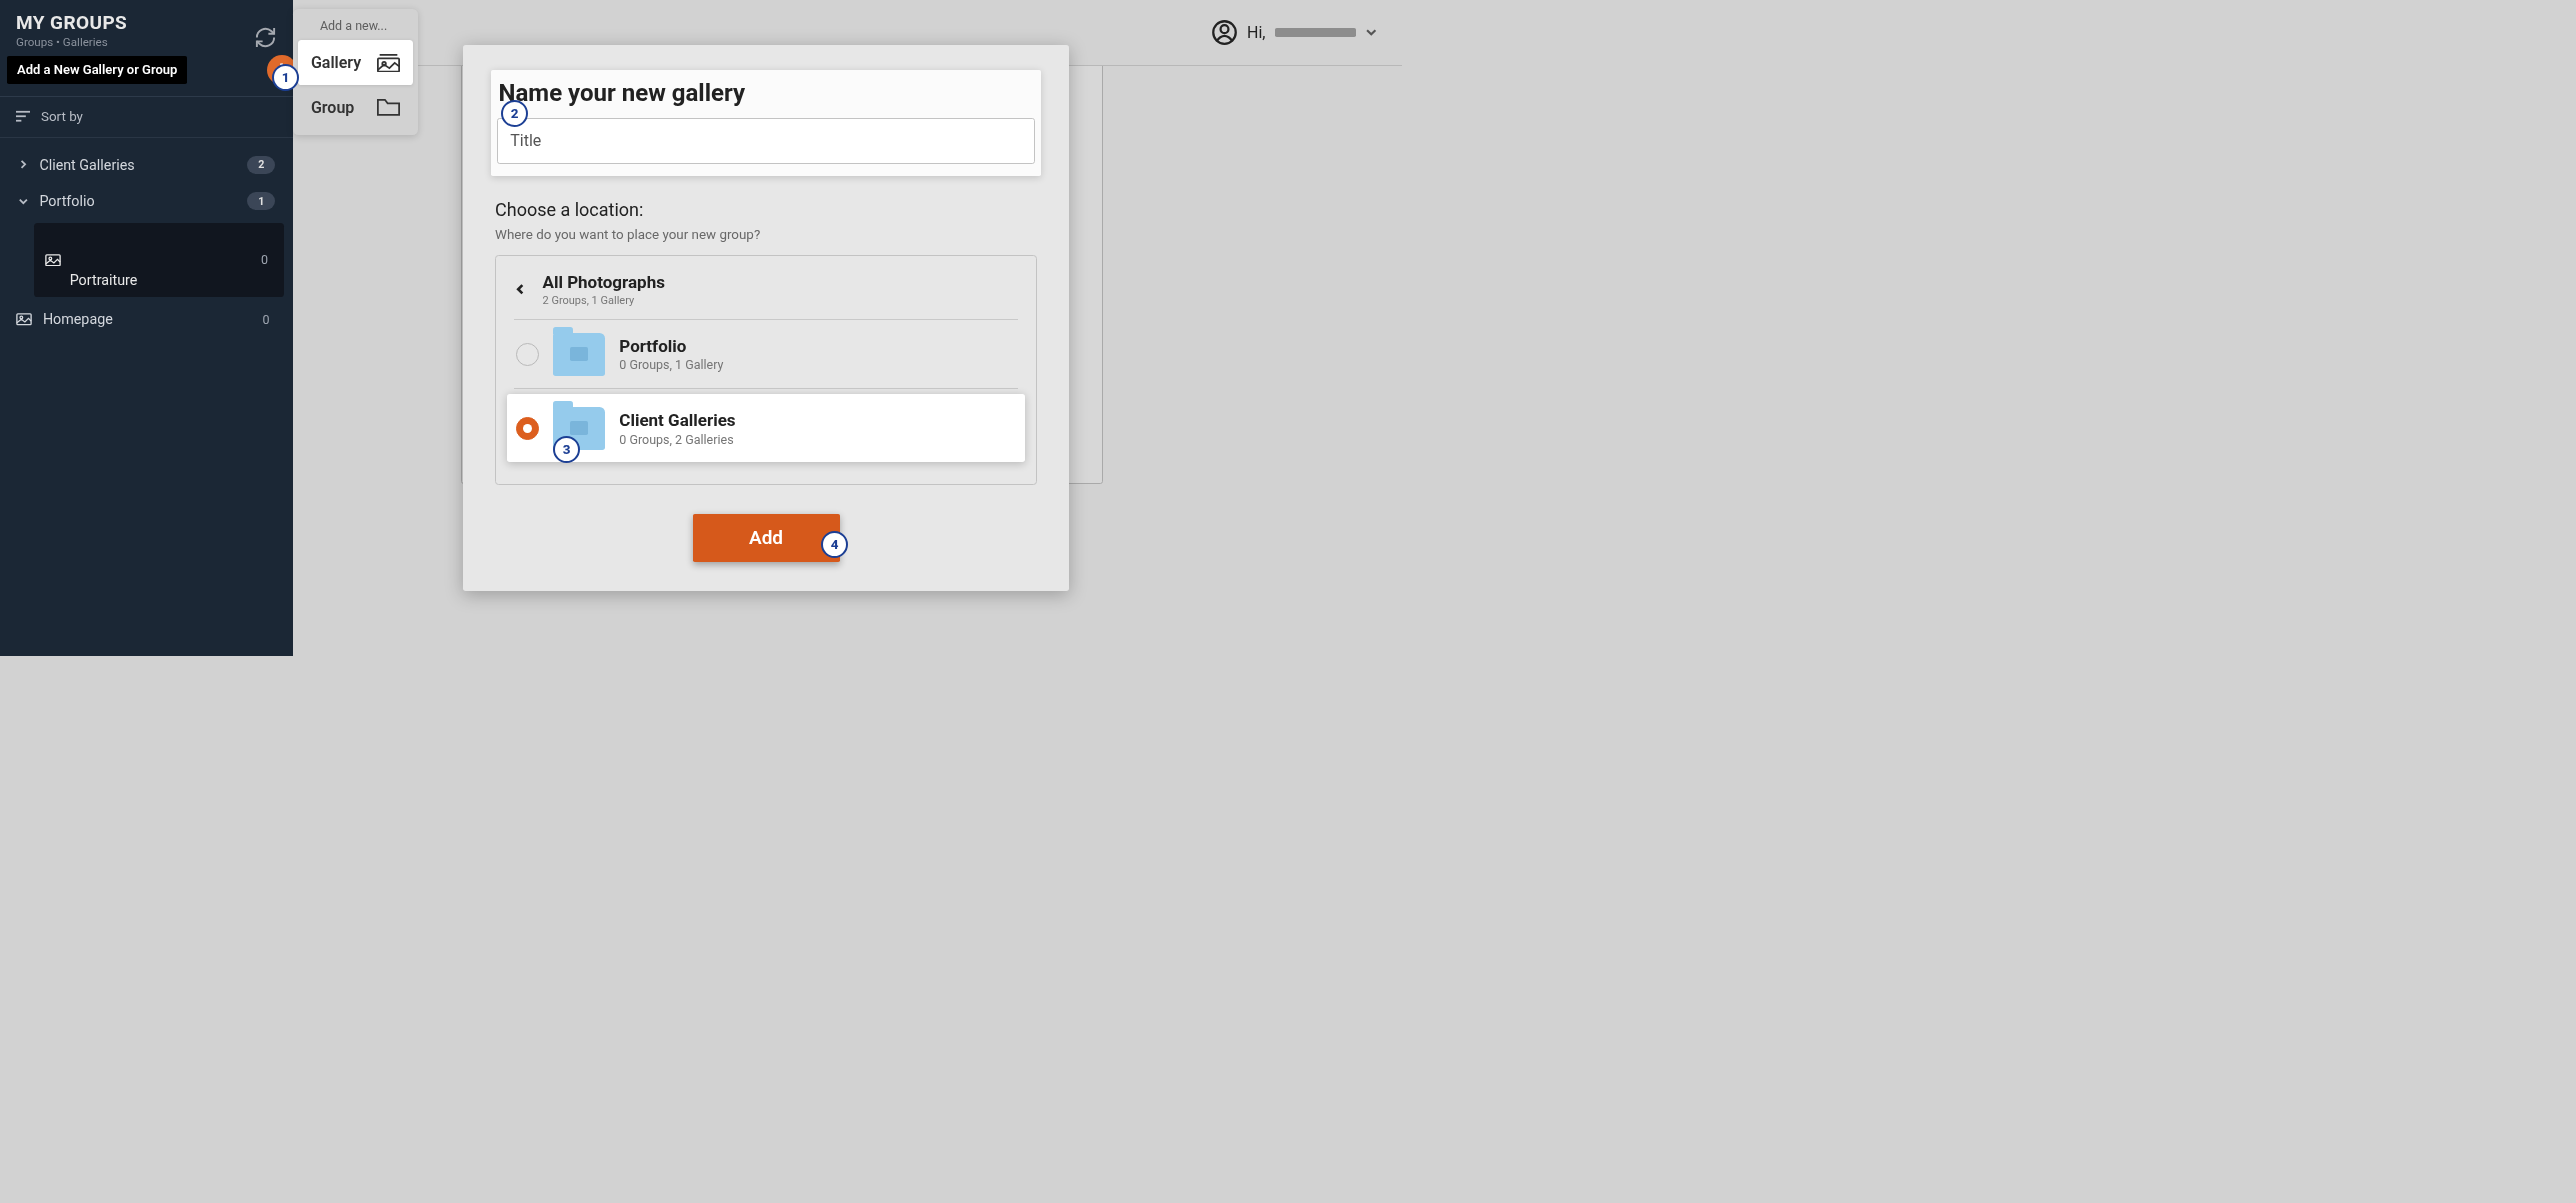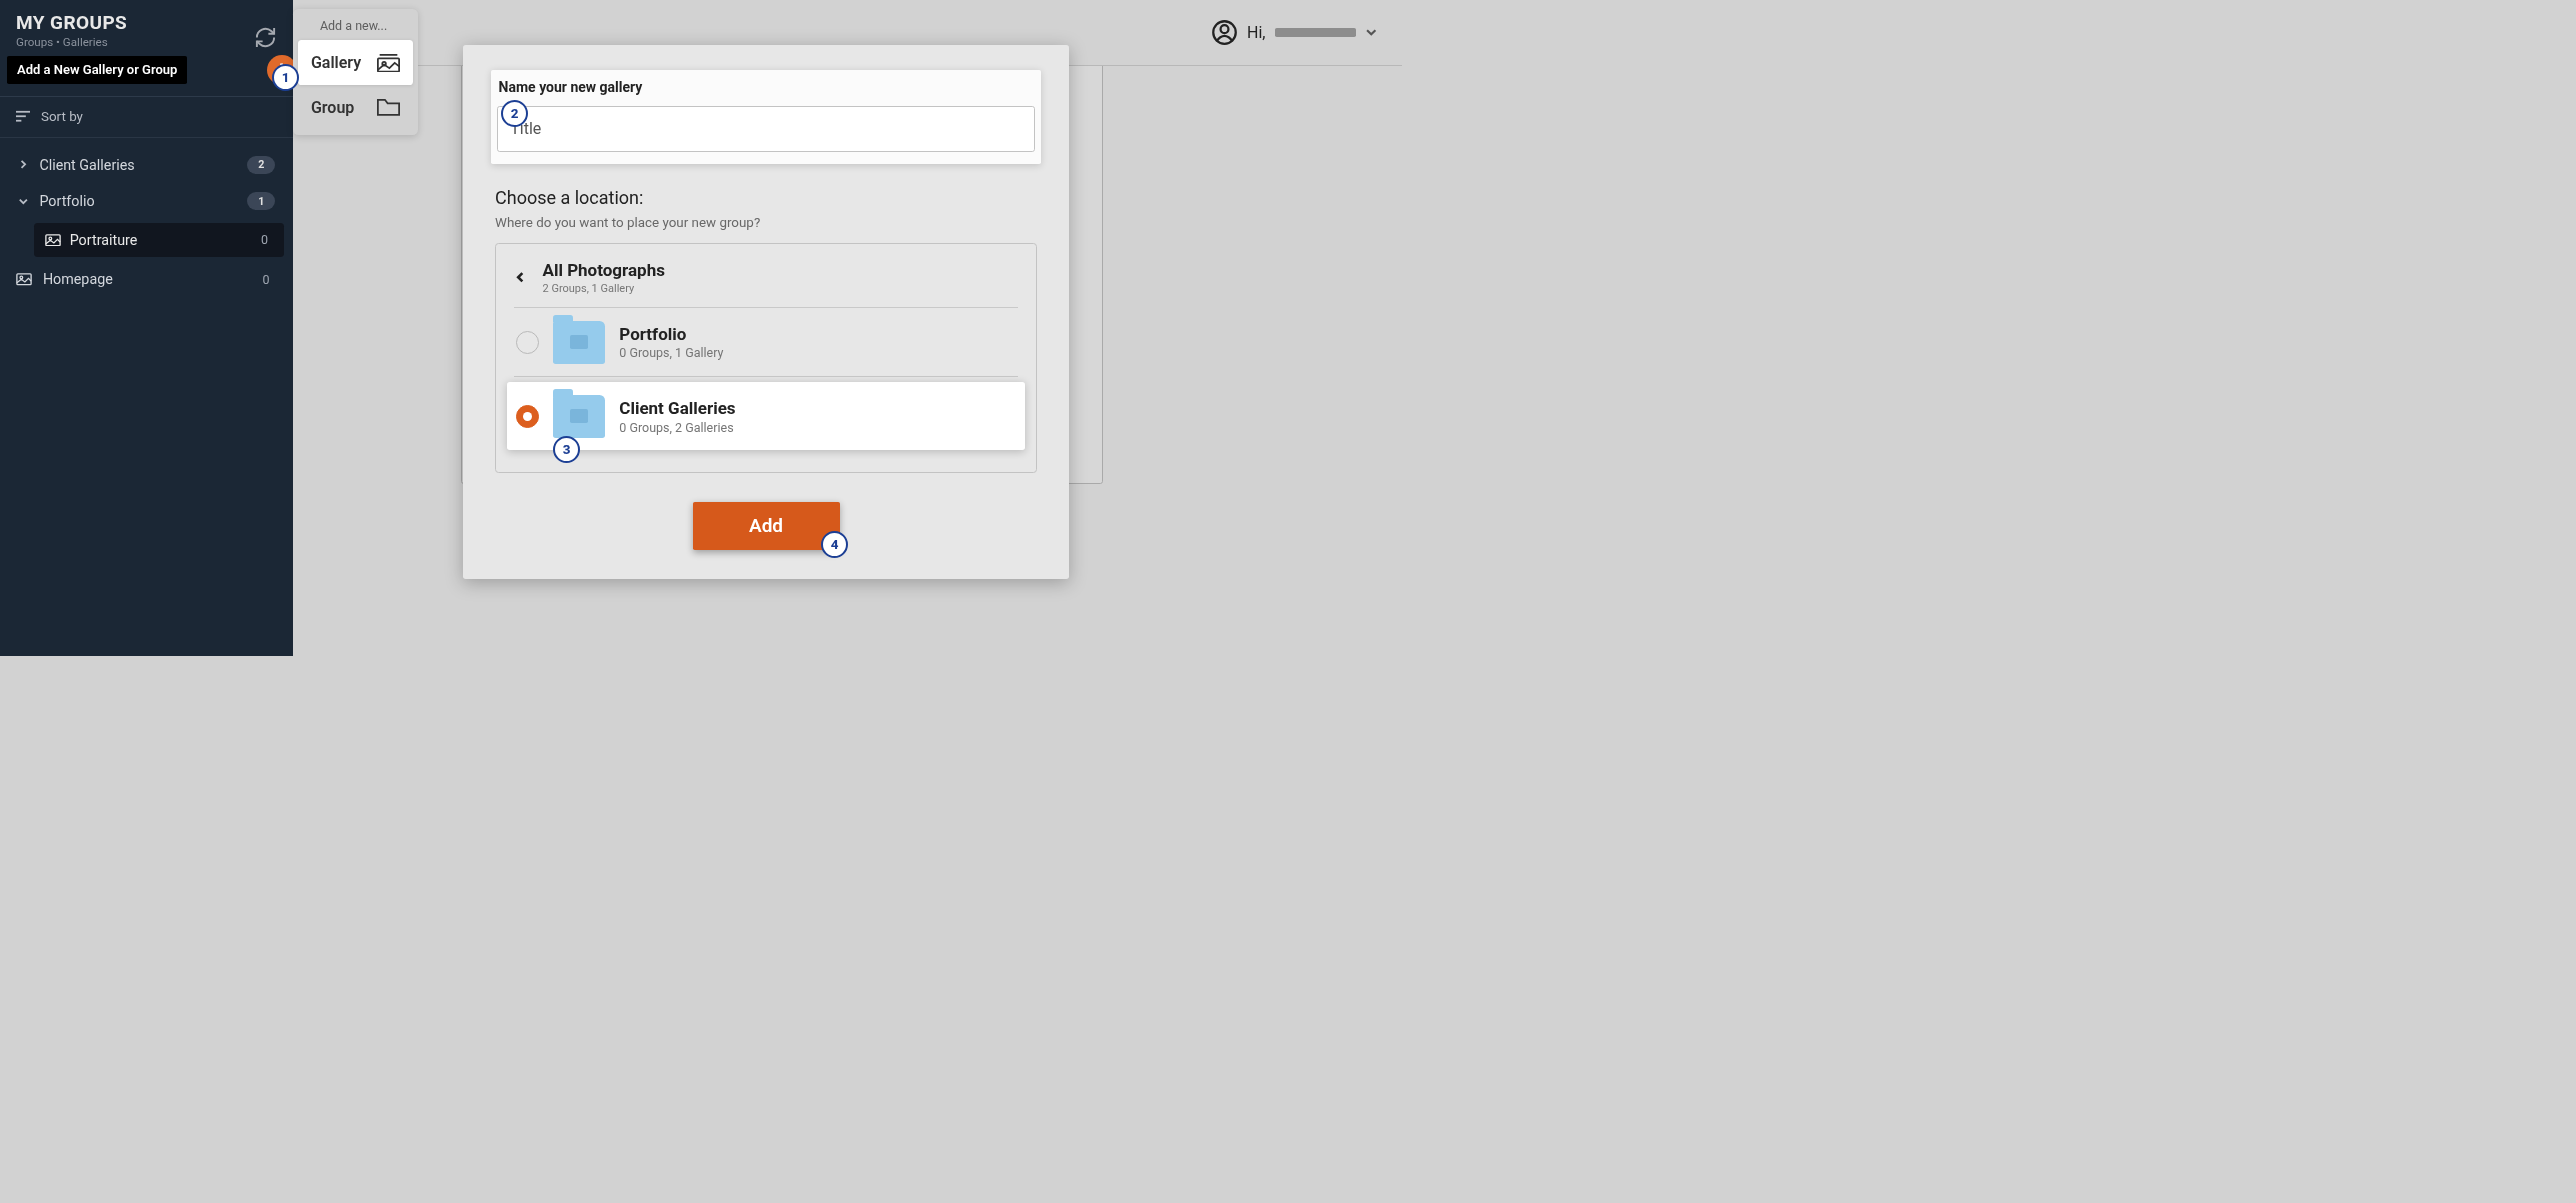--- a/index.html
+++ b/index.html
@@ -15,39 +15,39 @@
 .add-round { width: 30px; height: 30px; border-radius: 50%; background: #e06a2b; color: #fff; display: flex; align-items: center; justify-content: center; font-size: 19.7px; font-weight: 700; margin-left: auto; margin-right: -10.7px; }
 .sort-row { display: flex; align-items: center; gap: 10.7px; padding: 12.5px 16px; color: #b7bcc5; font-size: 13.4px; border-bottom: 0.9px solid #2a3645; }
 .sort-icon { width: 14.3px; height: 12.5px; }
 .tree { padding: 9px 9px; }
 .tree-item { display: flex; align-items: center; padding: 9px 9px; gap: 10.7px; color: #d3d7dd; font-size: 14.3px; border-radius: 3.6px; }
 .tree-caret { width: 10.7px; height: 10.7px; color: #b7bcc5; flex-shrink: 0; }
 .tree-label { flex: 1; }
 .count-badge { background: #3b4657; color: #e1e1e1; font-size: 10.7px; font-weight: 700; padding: 2.7px 10.7px; border-radius: 9.8px; }
 .count-plain { color: #9fa6b1; font-size: 12.5px; padding-right: 5.4px; }
 .child { margin-left: 25px; padding: 9px 10.7px; display: flex; align-items: center; gap: 9px; background: #11161f; border-radius: 3.6px; margin-top: 3.6px; margin-right: 0; }
-.child .tree-label { flex: 1; font-size: 14.3px; }
+.child .tree-label { flex: 1; font-size: 14.3px; margin-top: 40px; }
 .img-icon { width: 16px; height: 12.5px; }
 
 .topbar { position: absolute; right: 0; top: 0; width: calc(100% - 293px); height: 66px; display: flex; align-items: center; justify-content: flex-end; padding: 0 25px; border-bottom: 0.9px solid #b8b8b8; background: #d2d2d2; z-index: 1; }
 .user { display: flex; align-items: center; gap: 9px; font-size: 16px; color: #222; }
 .avatar-icon { width: 27px; height: 27px; }
 .user-name-redact { width: 81px; height: 9px; background: #8d8d8d; border-radius: 1.8px; }
 .caret-down { width: 12.5px; height: 12.5px; color: #555; }
 
 .main-placeholder { position: absolute; left: 461px; top: 43px; width: 642px; height: 441px; background: #d7d7d7; border: 0.9px solid #a9a9a9; border-radius: 2.7px; }
 
 .popup-menu { position: absolute; left: 293px; top: 9px; width: 125px; background: #d2d2d2; border-radius: 5.4px; padding: 9px 5.4px 5.4px 5.4px; box-shadow: 0 1.8px 7.2px rgba(0,0,0,0.15); z-index: 5; }
 .popup-title { color: #5e5e5e; font-size: 12.5px; padding: 0 7.2px 7.2px 21.5px; }
 .popup-item { display: flex; align-items: center; justify-content: space-between; padding: 12.5px 12.5px; font-size: 16px; font-weight: 600; color: #333; border-radius: 3.6px; }
 .popup-item.selected { background: #fff; box-shadow: 0 0.9px 3.6px rgba(0,0,0,0.1); }
 .p-icon { width: 23px; height: 19.7px; color: #333; }
 
 .modal { position: absolute; left: 463px; top: 45px; width: 606px; background: #e7e7e7; border-radius: 2.7px; box-shadow: 0 3.6px 18px rgba(0,0,0,0.25); z-index: 10; padding: 25px 32px 29px 32px; }
-.modal h2 { font-size: 14px; font-weight: 700; color: #222; }
+.modal h2 { font-size: 24px; font-weight: 700; color: #222; }
 .name-box { background: #fbfbfb; padding: 9px 1.8px 12.5px 1.8px; margin: 0 -3.6px; box-shadow: 0 1.8px 7.2px rgba(0,0,0,0.15); border-radius: 1.8px; }
 .title-input { width: calc(100% - 7.2px); margin: 10.7px 3.6px 0 3.6px; padding: 12.5px 12.5px; font-size: 16px; border: 0.9px solid #c3c3c3; border-radius: 2.7px; color: #333; }
 .title-input::placeholder { color: #555; }
 .section-h { font-size: 18px; font-weight: 400; color: #222; margin-top: 23px; }
 .section-sub { font-size: 13.4px; color: #686868; margin-top: 7.2px; }
 .loc-box { border: 0.9px solid #c3c3c3; border-radius: 3.6px; margin-top: 12.5px; background: #e7e7e7; padding-bottom: 16px; }
 .loc-header { display: flex; align-items: center; gap: 16px; padding: 16px 18px 12.5px 18px; }
 .back-caret { width: 12.5px; height: 12.5px; color: #222; }
 .loc-title { font-size: 17px; font-weight: 700; color: #222; }
 .loc-sub { font-size: 11px; color: #777; margin-top: 1.8px; }

